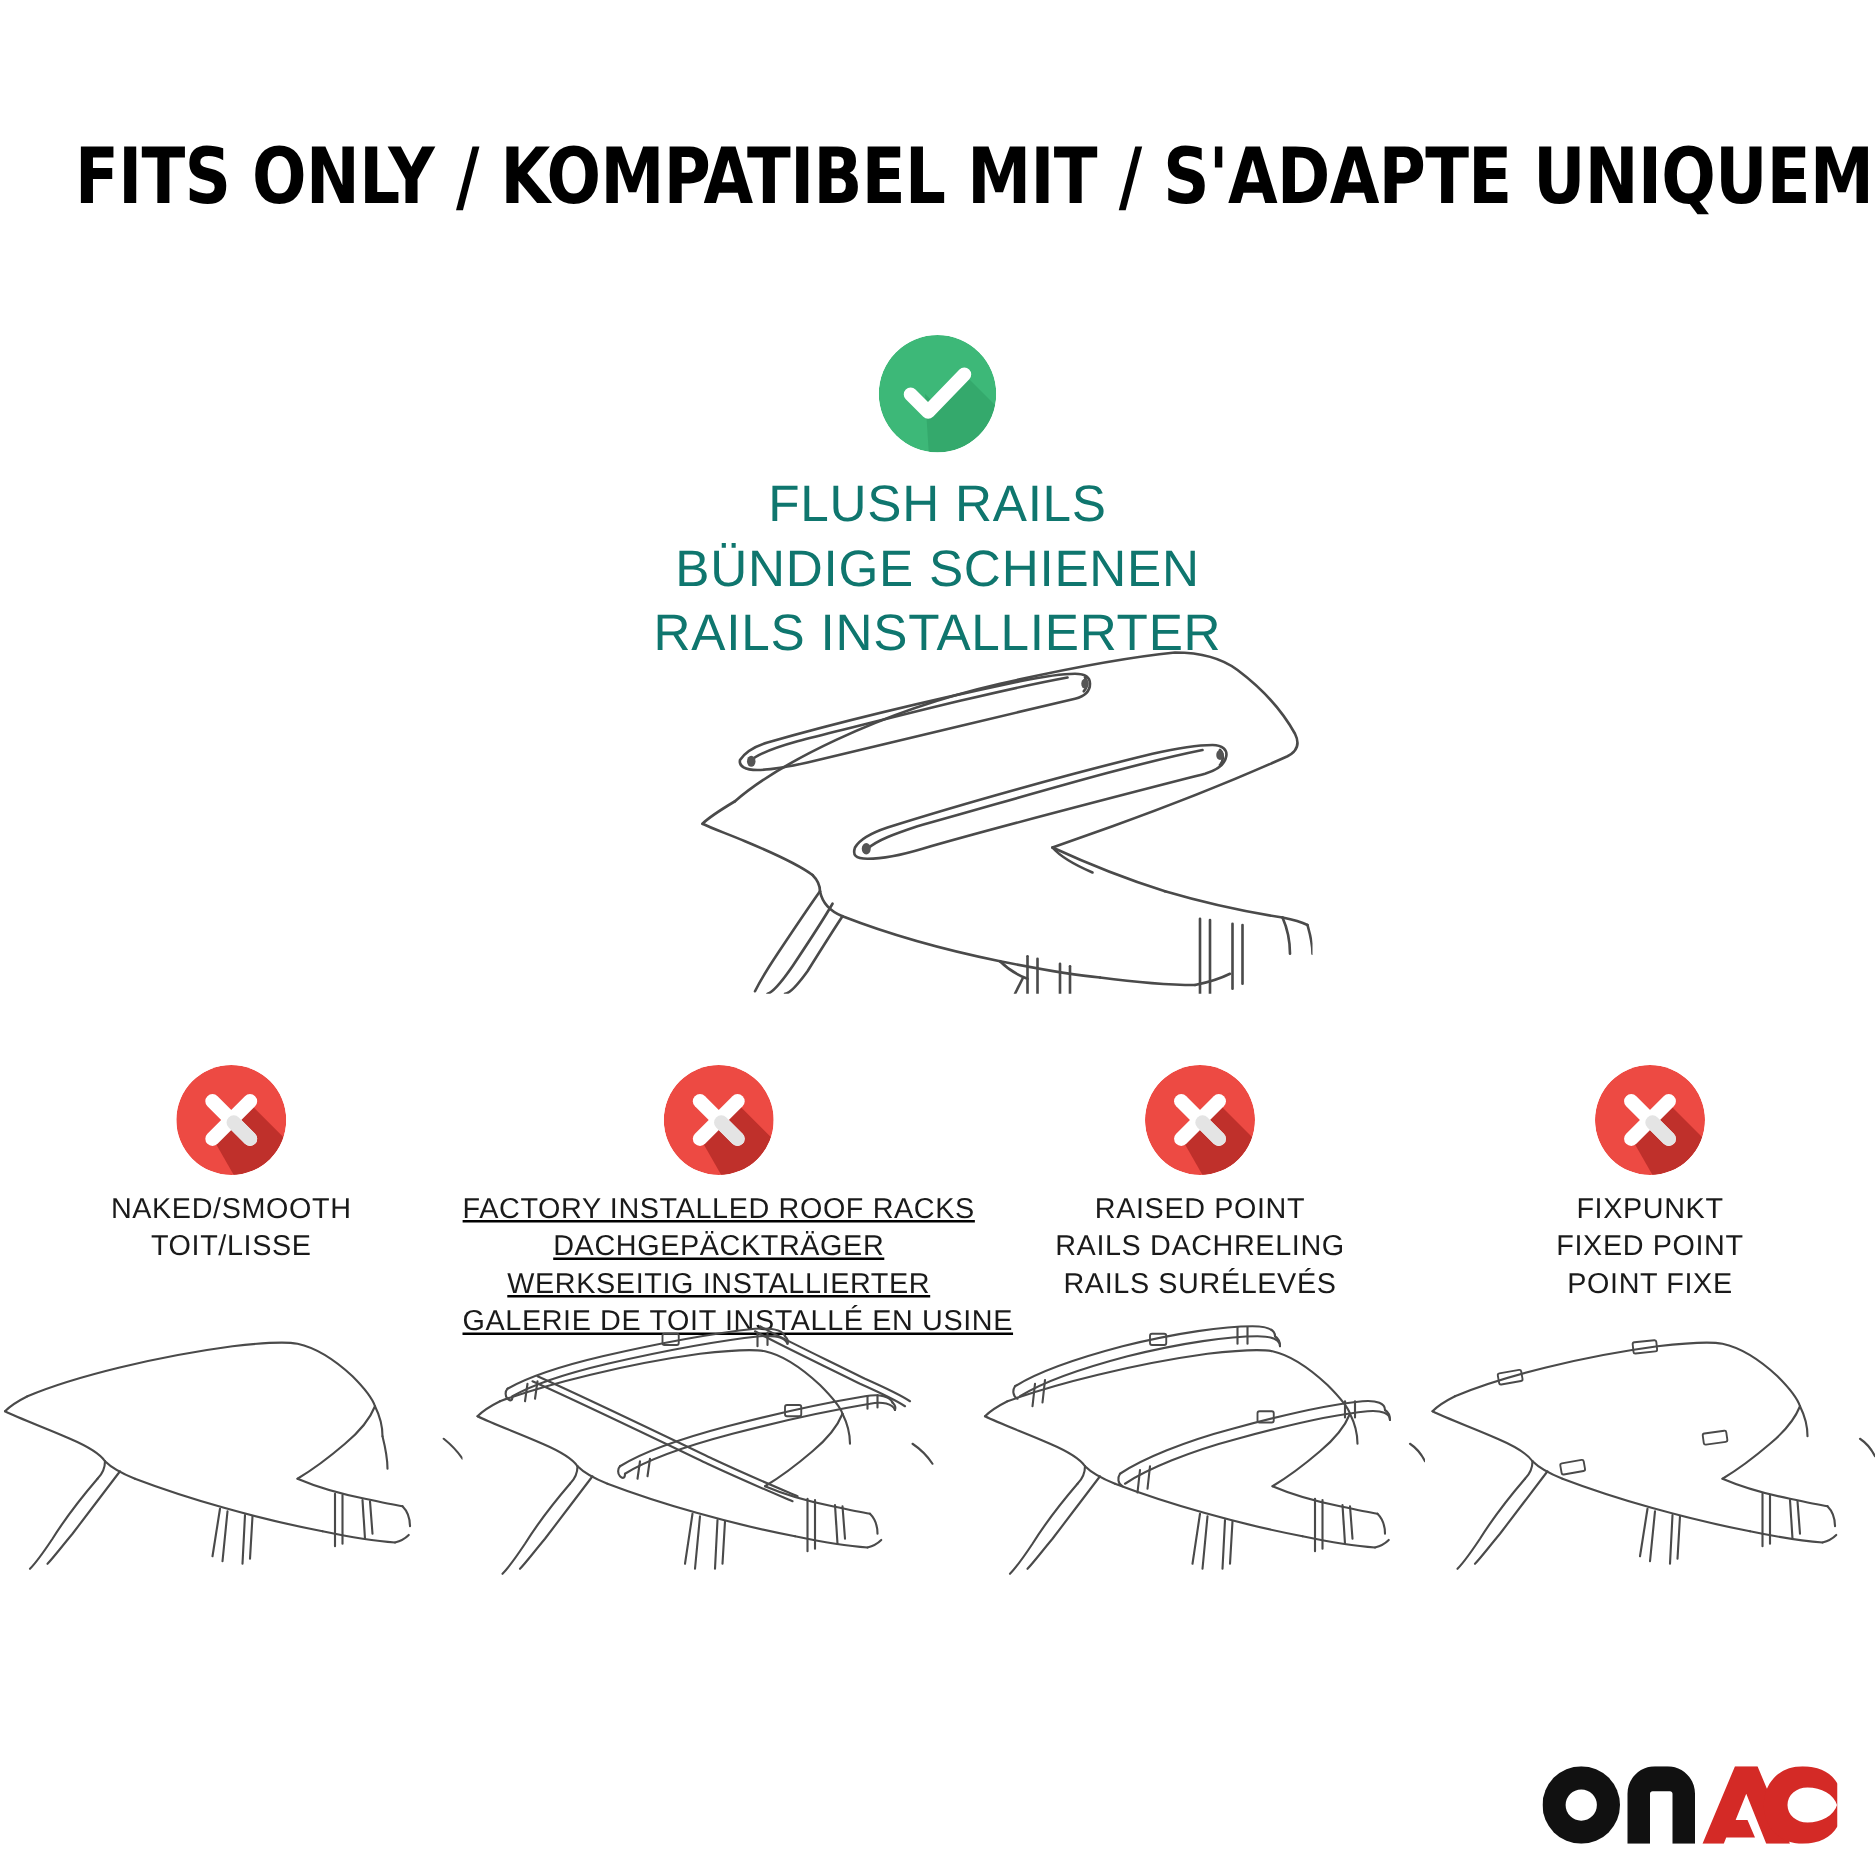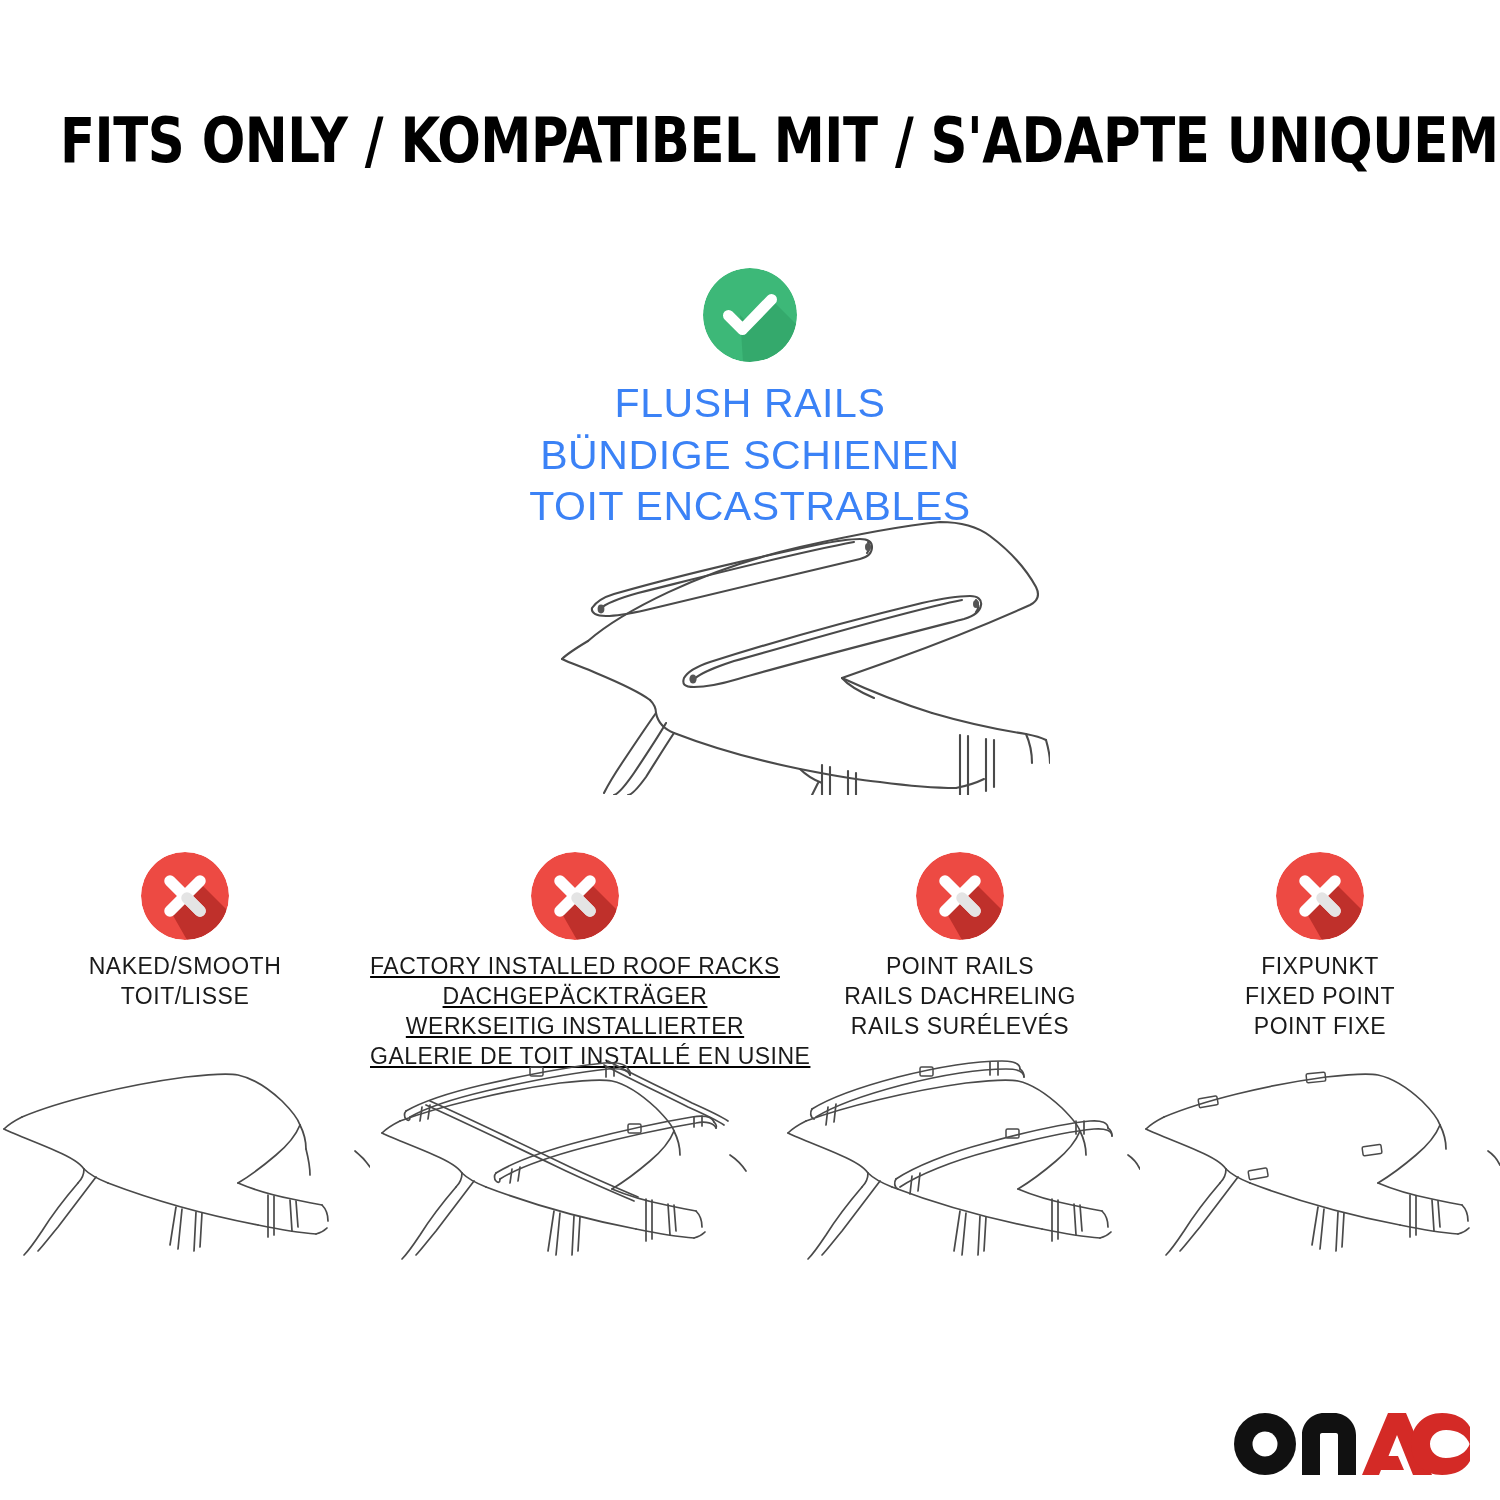--- a/index.html
+++ b/index.html
@@ -44,21 +44,21 @@
     overflow:hidden;
     vertical-align:top;
   }
   .badge svg{position:absolute;left:0;top:0;}
 
   .good-text{
     margin-top:16px;
     font-size:41px;
     font-weight:300;
     line-height:1.26;
-    color:#3b82f6;
+    color:#0f766e;
     letter-spacing:0.6px;
   }
   .good-text div{white-space:nowrap;}
 
   
   .hero-art{
     position:absolute;
     left:470px;top:495px;
     width:580px;height:300px;
   }
@@ -123,21 +123,21 @@
         <g clip-path="url(#gclip)">
           <path d="M37 47 L47 57 L67 30 L94 57 L94 94 L40 94 Z" fill="#2E9C63" opacity="0.55"></path>
         </g>
         <path d="M25.5 47.5 L39.5 61.5 L68.5 31.5" fill="none" stroke="#FFFFFF" stroke-width="11" stroke-linecap="round" stroke-linejoin="round"></path>
       </svg>
     </div>
 
     <div class="good-text">
       <div>FLUSH RAILS</div>
       <div>BÜNDIGE SCHIENEN</div>
-      <div>TOIT ENCASTRABLES</div>
+      <div>RAILS INSTALLIERTER</div>
     </div>
   </div>
 
   <div class="hero-art">
     <svg width="580" height="300" viewBox="0 0 580 300">
       <g fill="none" stroke="#4A4A4A" stroke-width="2.1" stroke-linecap="round" stroke-linejoin="round">
 
         <path d="M118 146 C150 118 230 75 330 52 C392 38 440 30 470 27
                  C490 27 508 32 520 41
                  C540 56 556 74 566 92
@@ -278,21 +278,21 @@
             <path d="M44 44 L58 30 L88 60 L88 88 L46 88 L30 60 Z" fill="#B62B27" opacity="0.85"></path>
           </g>
           <g stroke-linecap="round">
             <line x1="29" y1="29" x2="59" y2="59" stroke="#FFFFFF" stroke-width="11.5"></line>
             <line x1="59" y1="29" x2="29" y2="59" stroke="#FFFFFF" stroke-width="11.5"></line>
             <line x1="46" y1="46" x2="59" y2="59" stroke="#E4E4E4" stroke-width="11.5"></line>
           </g>
         </svg>
       </div>
       <div class="bad-label">
-        <div>POINT RAILS</div>
+        <div>RAISED POINT</div>
         <div>RAILS DACHRELING</div>
         <div>RAILS SURÉLEVÉS</div>
       </div>
     </div>
 
     <div class="bad-col" style="width:360px;">
       <div class="badge">
         <svg width="88" height="88" viewBox="0 0 88 88">
           <defs>
               <clipPath id="rc4">

